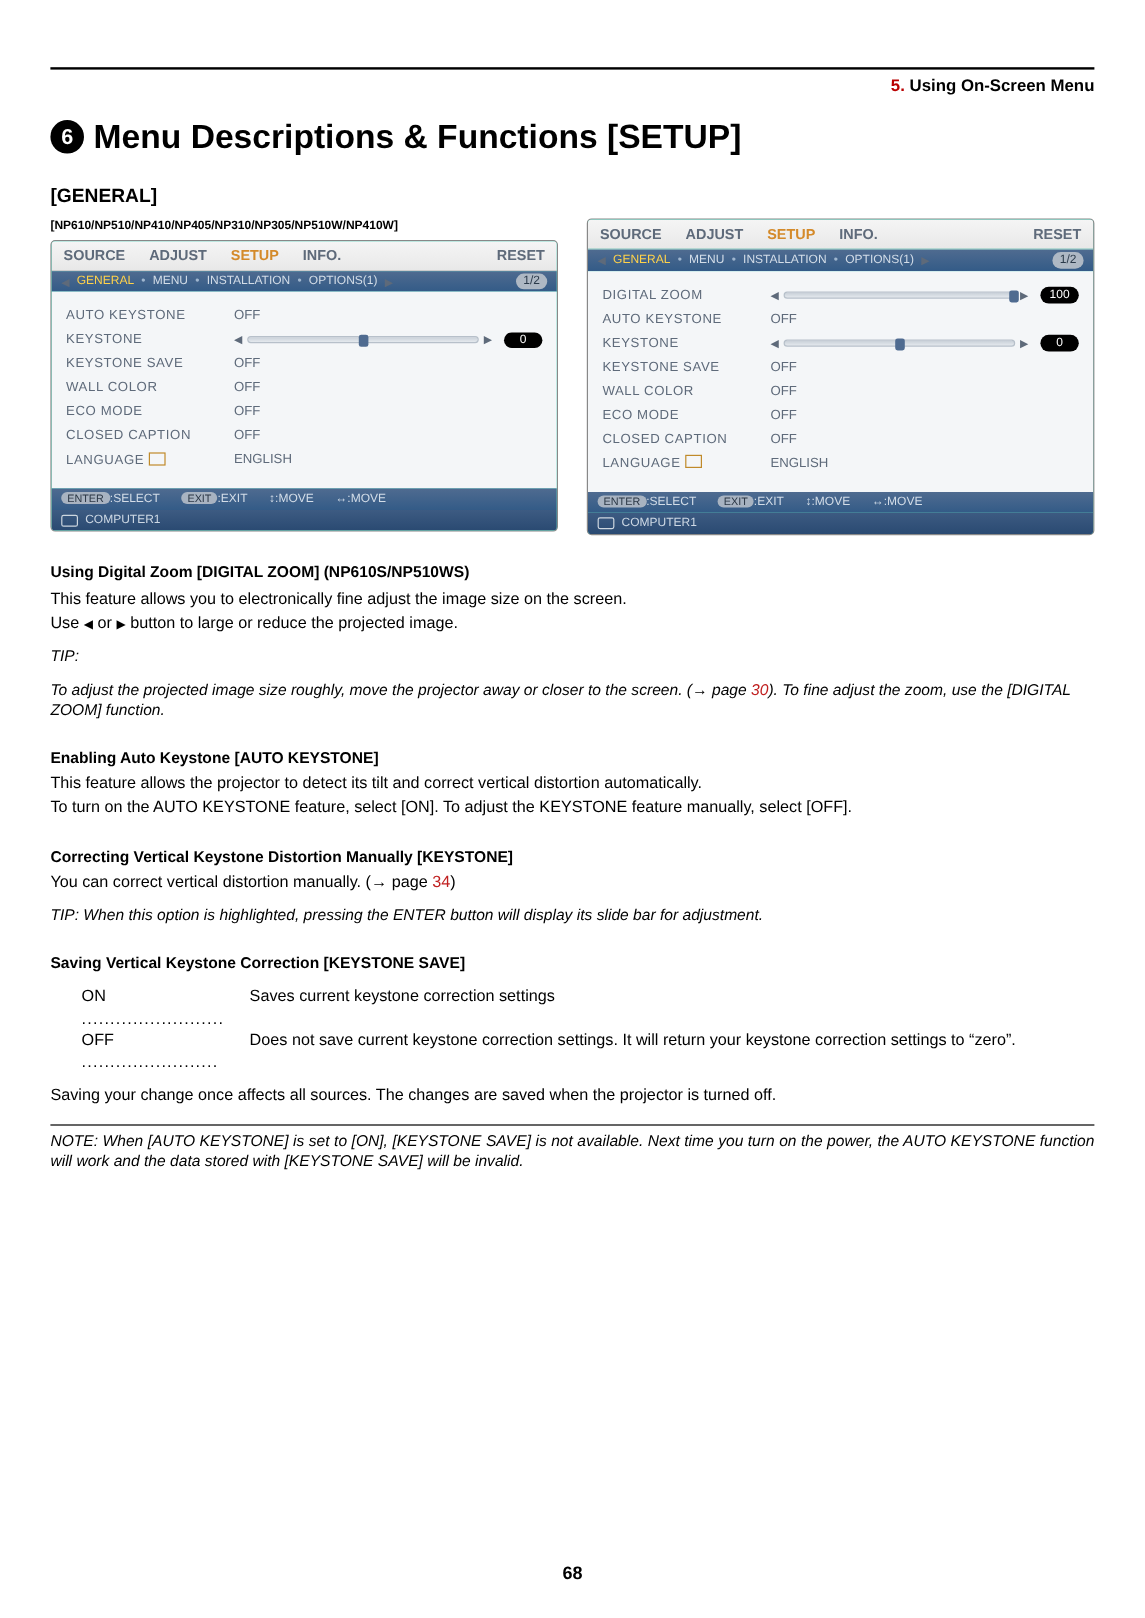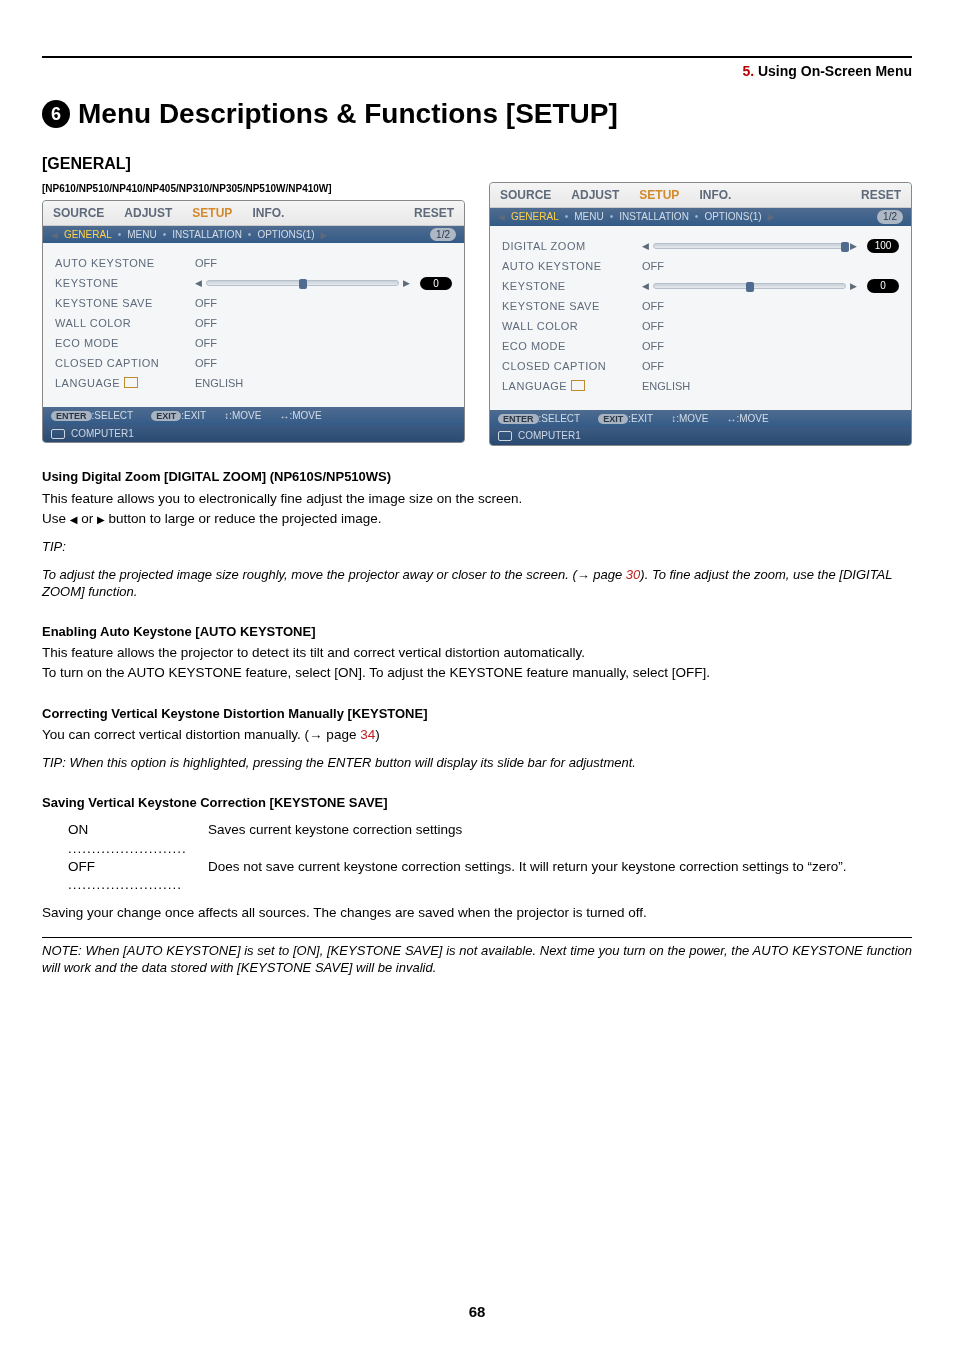--- a/index.html
+++ b/index.html
@@ -117,21 +117,21 @@
   }
   .osd .footer {
     background: linear-gradient(#4f6b90,#335b87);
     color:#d3dde8; font-size:10px;
     display:flex; gap:18px; padding:2px 8px;
     align-items:center;
   }
   .osd .footer .pill {
     background:#a8b3c1; color:#2a3644;
     border-radius:8px; padding:0 5px;
-    font-size:9px; font-weight:bold;
+    font-size:9px; font-weight:normal;
   }
   .osd .srcbar {
     background: linear-gradient(#3d5b82,#2a4a72);
     color:#cdd8e4; font-size:10px;
     padding:2px 8px;
     display:flex; gap:6px; align-items:center;
   }
   .osd .srcicon {
     display:inline-block; width:14px; height:10px;
     border:1px solid #cdd6df; border-radius:2px;

